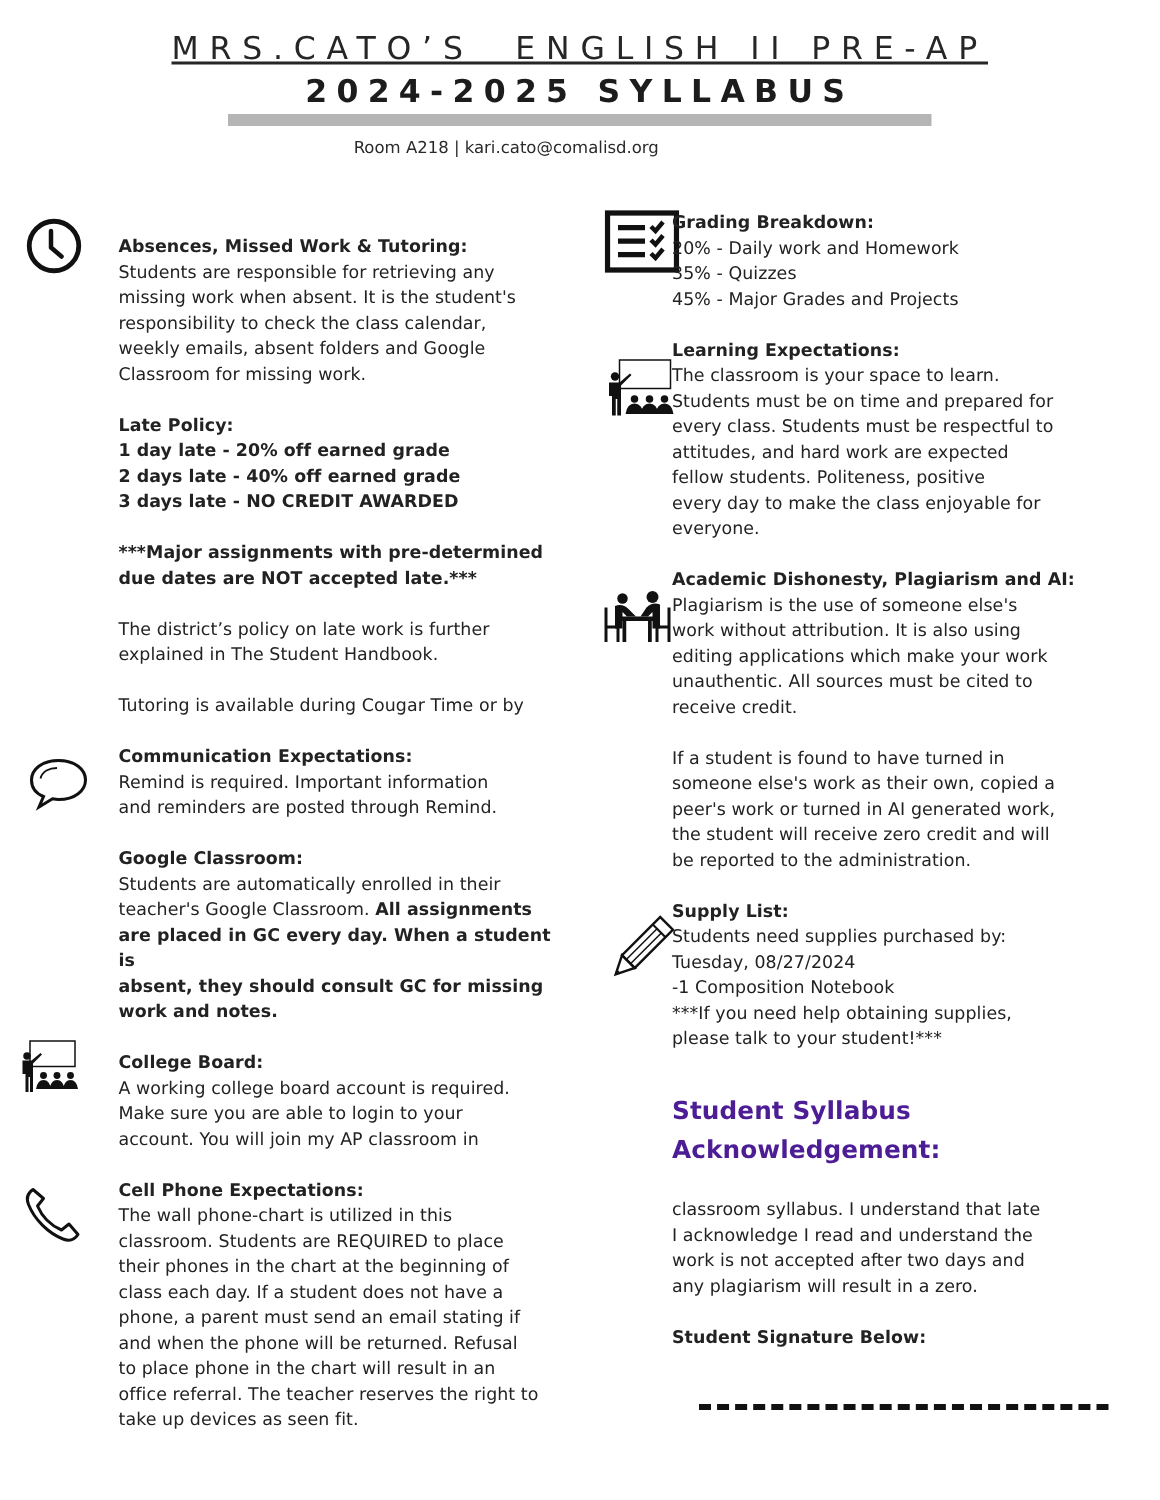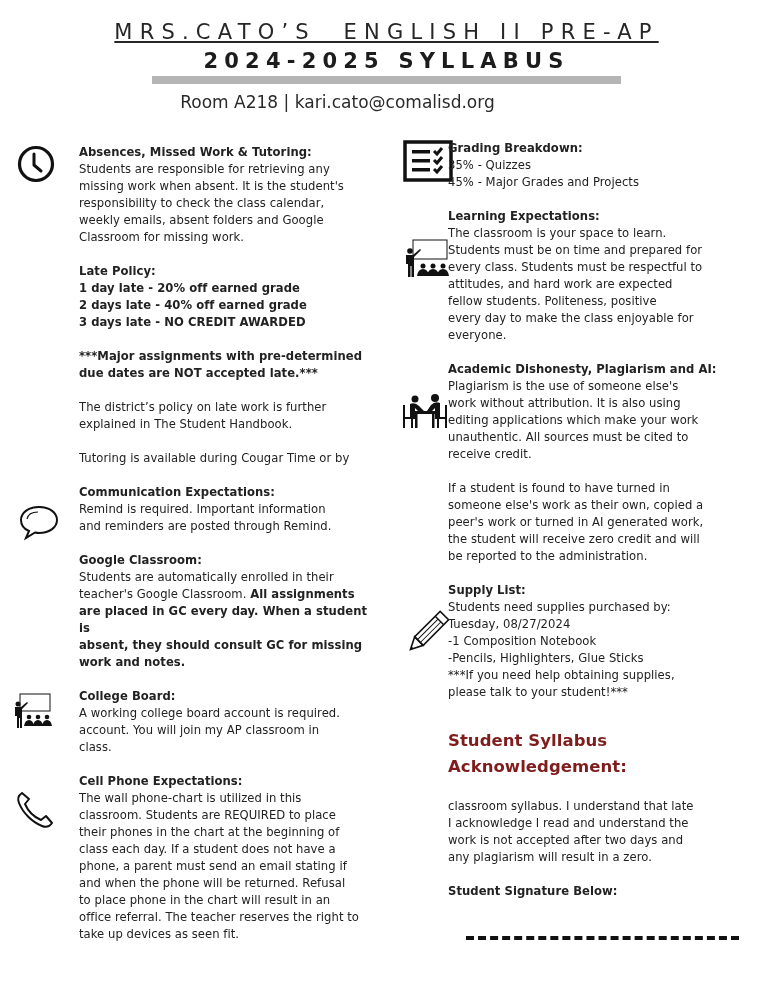--- a/index.html
+++ b/index.html
@@ -16,35 +16,35 @@
   .title2 {
     position: absolute; left: 0; top: 49px; width: 773px; text-align: center;
     font-size: 21px; letter-spacing: 6.2px; color: #1c1c1c; font-weight: bold;
     white-space: nowrap;
   }
   .bar {
     position: absolute; left: 152px; top: 76px; width: 469px; height: 8px; background: #b5b5b5;
   }
   .contact {
     position: absolute; left: 0; top: 92px; width: 675px; text-align: center;
-    font-size: 17px; color: #2a2a2a;
+    font-size: 11px; color: #2a2a2a;
   }
   .col { position: absolute; }
-  .col-left { left: 79px; top: 144px; width: 300px; }
+  .col-left { left: 79px; top: 156px; width: 300px; }
   .col-right { left: 448px; top: 140px; width: 290px; }
   .block {
     font-size: 11.6px; line-height: 17px; color: #222; letter-spacing: 0.05px;
   }
   .block p { margin: 0; }
   .h { font-weight: bold; display: block; }
   .b { font-weight: bold; }
   .gap { height: 17px; }
   .icon { position: absolute; }
   .big-heading {
-    font-size: 16.5px; font-weight: bold; line-height: 26px; color: #7f1d1d;
+    font-size: 16.5px; font-weight: bold; line-height: 26px; color: #4c1d95;
   }
   .sigline {
     position: absolute; left: 466px; top: 936px; width: 273px; height: 0;
     border-top: 4px dashed #111;
   }
 </style>
 </head>
 <body>
 
 <div class="title1" style="white-space:pre;">MRS.CATO’S  ENGLISH II PRE-AP</div>
@@ -155,41 +155,42 @@
     <p>Students are automatically enrolled in their</p>
     <p><span style="white-space:pre">teacher's Google Classroom. </span><span class="b">All assignments</span></p>
     <p class="b">are placed in GC every day. When a student is</p>
     <p class="b">absent, they should consult GC for missing</p>
     <p class="b">work and notes.</p>
   </section>
   <div class="gap"></div>
   <section>
     <span class="h">College Board:</span>
     <p>A working college board account is required.</p>
+    <p>Make sure you are able to login to your</p>
     <p>account. You will join my AP classroom in</p>
-    <p>class.</p>
   </section>
   <div class="gap"></div>
   <section>
     <span class="h">Cell Phone Expectations:</span>
     <p>The wall phone-chart is utilized in this</p>
     <p>classroom. Students are REQUIRED to place</p>
     <p>their phones in the chart at the beginning of</p>
     <p>class each day. If a student does not have a</p>
     <p>phone, a parent must send an email stating if</p>
     <p>and when the phone will be returned. Refusal</p>
     <p>to place phone in the chart will result in an</p>
     <p>office referral. The teacher reserves the right to</p>
     <p>take up devices as seen fit.</p>
   </section>
 </div>
 
 <div class="col col-right block">
   <section>
     <span class="h">Grading Breakdown:</span>
+    <p>20% - Daily work and Homework</p>
     <p>35% - Quizzes</p>
     <p>45% - Major Grades and Projects</p>
   </section>
   <div class="gap"></div>
   <section>
     <span class="h">Learning Expectations:</span>
     <p>The classroom is your space to learn.</p>
     <p>Students must be on time and prepared for</p>
     <p>every class. Students must be respectful to</p>
     <p>attitudes, and hard work are expected</p>
@@ -211,21 +212,20 @@
     <p>peer's work or turned in AI generated work,</p>
     <p>the student will receive zero credit and will</p>
     <p>be reported to the administration.</p>
   </section>
   <div class="gap"></div>
   <section>
     <span class="h">Supply List:</span>
     <p>Students need supplies purchased by:</p>
     <p>Tuesday, 08/27/2024</p>
     <p>-1 Composition Notebook</p>
-    <p>-Pencils, Highlighters, Glue Sticks</p>
     <p>***If you need help obtaining supplies,</p>
     <p>please talk to your student!***</p>
   </section>
   <div style="height:27px"></div>
   <section>
     <div class="big-heading">Student Syllabus</div>
     <div class="big-heading">Acknowledgement:</div>
     <div style="height:18px"></div>
     <p>classroom syllabus. I understand that late</p>
     <p>I acknowledge I read and understand the</p>

